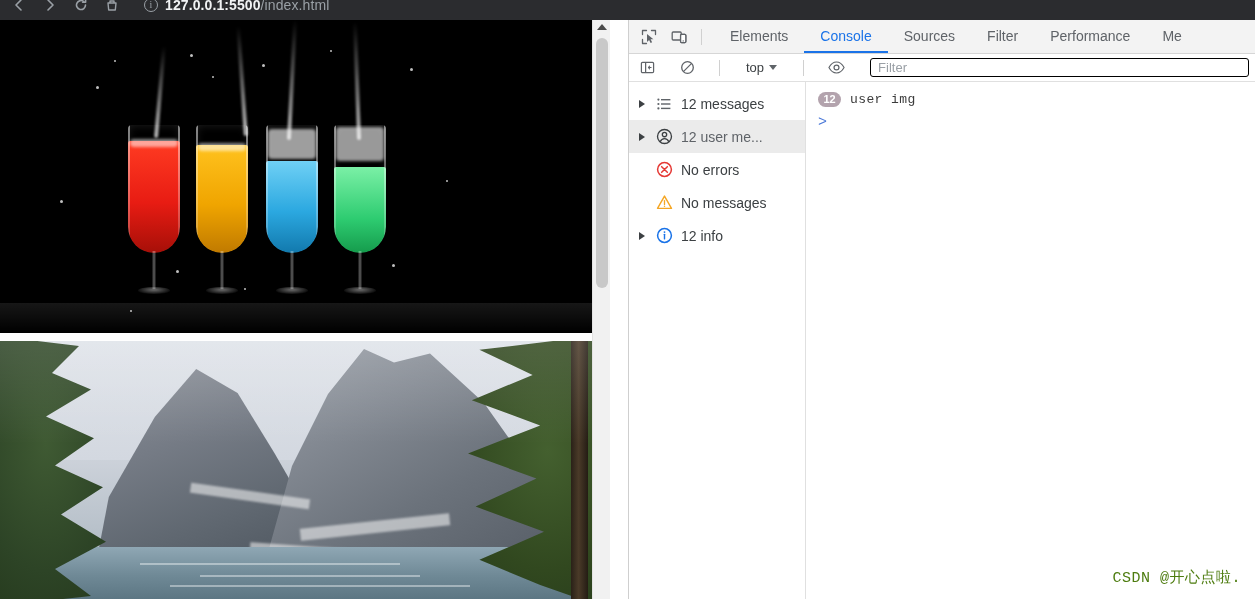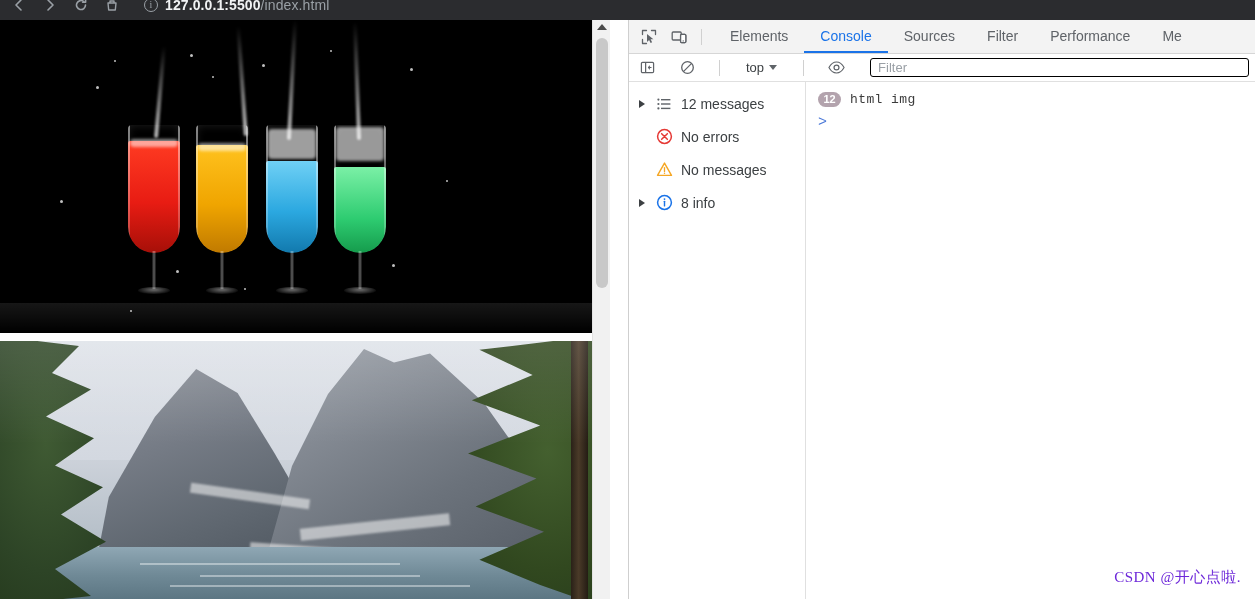--- a/index.html
+++ b/index.html
@@ -355,24 +355,24 @@
   }
   .prompt-caret {
     color: #4a78d8; font-size: 15px;
     font-family: "Liberation Mono", monospace;
   }
 
   
   .watermark {
     position: absolute; right: 14px; bottom: 12px;
     font-size: 15px;
-    color: #6d28d9;
+    color: #4d7c0f;
     letter-spacing: .5px;
     white-space: nowrap;
-    font-family: Liberation Serif, serif;
+    font-family: Liberation Mono, monospace;
   }
 </style>
 </head>
 <body>
 
 <div id="app">
 
   <div class="browser-chrome">
     <div class="chrome-row">
       <div class="nav-ico">
@@ -575,20 +575,33 @@
                 <rect x="5" y="3" width="9.4" height="1.4" fill="#5f6368"></rect>
               <circle cx="2.4" cy="8" r="1.1" fill="#5f6368"></circle>
                 <rect x="5" y="7.3" width="9.4" height="1.4" fill="#5f6368"></rect>
               <circle cx="2.4" cy="12.4" r="1.1" fill="#5f6368"></circle>
                 <rect x="5" y="11.7" width="9.4" height="1.4" fill="#5f6368"></rect>
             </svg>
           </span>
           <span>12 messages</span>
         </div>
 
+        <div class="side-row selected">
+          <span class="side-tri">
+              <span class="tri"></span>
+            </span>
+          <span class="side-ico">
+            <svg width="17" height="17" viewBox="0 0 18 18">
+              <circle cx="9" cy="9" r="7.4" fill="none" stroke="#3c4043" stroke-width="1.4"></circle>
+              <circle cx="9" cy="7" r="2.3" fill="none" stroke="#3c4043" stroke-width="1.4"></circle>
+              <path d="M4.4 14.6 C5.4 12.2 7.1 11.2 9 11.2 C10.9 11.2 12.6 12.2 13.6 14.6" fill="none" stroke="#3c4043" stroke-width="1.4"></path>
+            </svg>
+          </span>
+          <span>12 user me...</span>
+        </div>
 
         <div class="side-row">
           <span class="side-tri"></span>
           <span class="side-ico">
             <svg width="17" height="17" viewBox="0 0 18 18">
               <circle cx="9" cy="9" r="7.3" fill="none" stroke="#e53935" stroke-width="1.6"></circle>
               <path d="M6 6 L12 12 M12 6 L6 12" stroke="#e53935" stroke-width="1.6" stroke-linecap="round"></path>
             </svg>
           </span>
           <span>No errors</span>
@@ -610,29 +623,29 @@
           <span class="side-tri">
               <span class="tri"></span>
             </span>
           <span class="side-ico">
             <svg width="17" height="17" viewBox="0 0 18 18">
               <circle cx="9" cy="9" r="7.3" fill="none" stroke="#1a73e8" stroke-width="1.6"></circle>
               <circle cx="9" cy="5.4" r="0.95" fill="#1a73e8"></circle>
               <line x1="9" y1="7.8" x2="9" y2="12.6" stroke="#1a73e8" stroke-width="1.5" stroke-linecap="round"></line>
             </svg>
           </span>
-          <span>8 info</span>
+          <span>12 info</span>
         </div>
 
       </div>
 
       <div class="dt-console">
         <div class="console-msg">
           <span class="count-badge">12</span>
-          <span class="msg-text">html img</span>
+          <span class="msg-text">user img</span>
         </div>
         <div class="console-prompt">
           <span class="prompt-caret">&gt;</span>
         </div>
       </div>
     </div>
 
     <div class="watermark">CSDN @开心点啦.</div>
   </div>
 

